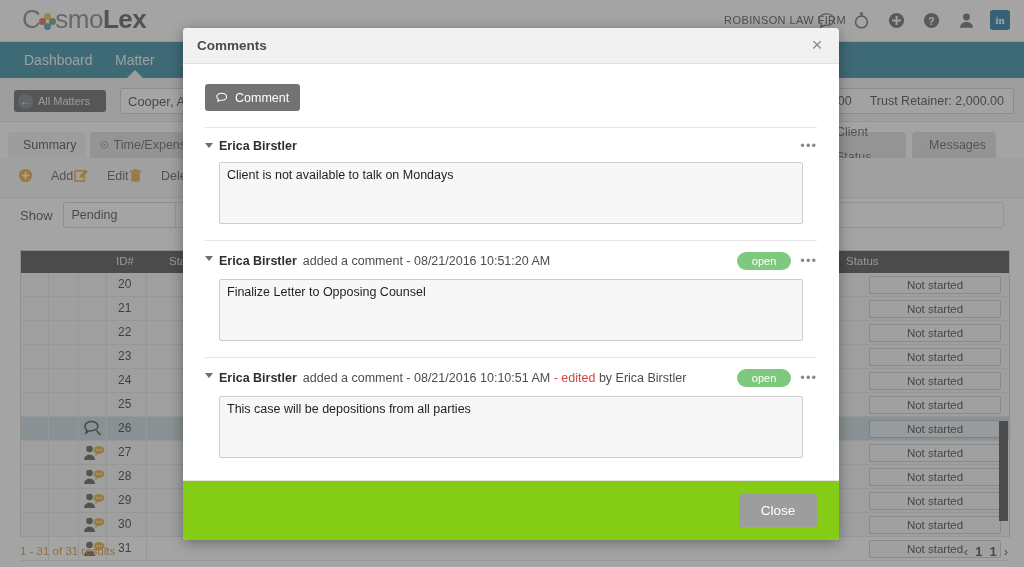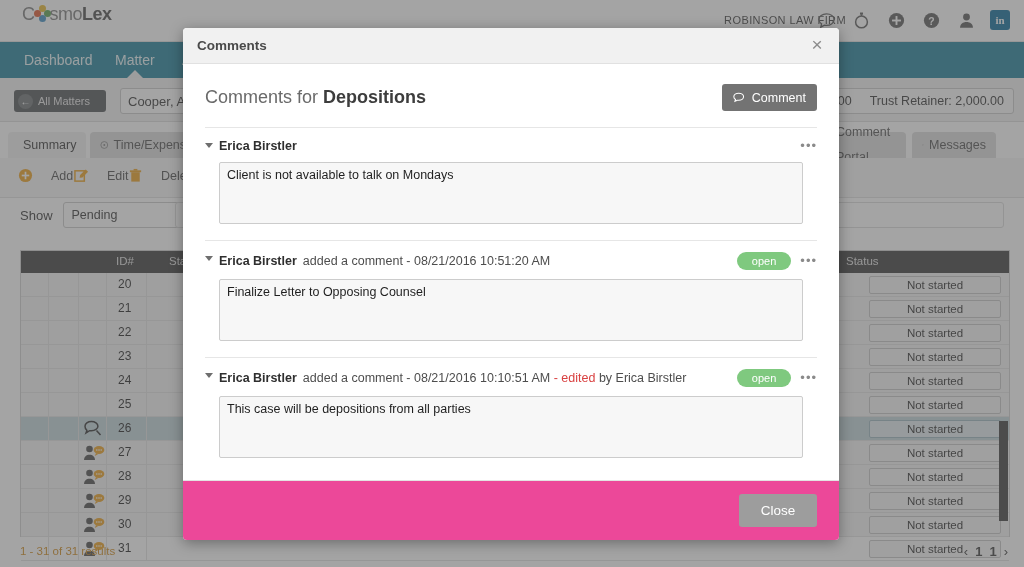--- a/index.html
+++ b/index.html
@@ -14,21 +14,21 @@
 
   
   #bg { position:absolute; inset:0; }
 
   .topbar {
     position:absolute; left:0; top:0; width:1024px; height:42px;
     background:#ffffff; border-bottom:1px solid #e2e2e2;
   }
   .logo {
     position:absolute; left:22px; top:4px;
-    font-size:18px; letter-spacing:-0.5px; color:#7b7b7b;
+    font-size:26px; letter-spacing:-0.5px; color:#7b7b7b;
     font-family:"Liberation Sans", sans-serif;
   }
   .logo .bold { color:#4a4a4a; font-weight:bold; }
   .logo .pin { display:inline-block; width:17px; height:17px; position:relative; vertical-align:-2px; margin:0 -1px; }
   .logo .pin i { position:absolute; width:7px; height:7px; border-radius:50%; display:block; }
   .firmname {
     position:absolute; right:178px; top:14px;
     font-size:11px; font-weight:normal; color:#3e3e3e; letter-spacing:0.4px;
   }
   .hdr-icons { position:absolute; right:14px; top:9px; display:flex; gap:13px; align-items:center; }
@@ -150,21 +150,21 @@
   .cmt-head .edited { color:#d94141; }
   .cmt-right { margin-left:auto; display:flex; align-items:center; gap:9px; }
   .badge-open { background:#7fc97f; color:#fff; font-size:11px; border-radius:10px;
                 padding:2px 15px; line-height:14px; }
   .dots { letter-spacing:1px; color:#8a8a8a; font-size:13px; line-height:10px; }
   .cmt-box { margin:9px 0 0 14px; margin-right:14px; height:62px;
              border:1px solid #cccccc; background:#f7f7f7; border-radius:2px;
              font-size:12.5px; color:#1f1f1f; padding:5px 7px; position:relative;
              font-family:"Liberation Sans", sans-serif; resize:none; width:calc(100% - 28px); overflow:hidden; }
 
-  .m-foot { flex:0 0 auto; height:60px; background:#ec4899; border-top:1px solid #e3e3e3;
+  .m-foot { flex:0 0 auto; height:60px; background:#84cc16; border-top:1px solid #e3e3e3;
             display:flex; align-items:center; justify-content:flex-end; padding-right:22px; }
   .btn-close { background:#9d9d9d; color:#fff; border:none; border-radius:3px;
                height:33px; width:78px; font-size:13.5px; cursor:pointer;
                font-family:"Liberation Sans", sans-serif; }
 </style>
 </head>
 <body>
 
 <div id="app">
 
@@ -242,21 +242,21 @@
         <span>Summary</span>
       </div>
       <div class="tab" style="left:90px; width:113px;">
         <svg width="12" height="12" viewBox="0 0 14 14">
             <circle cx="7" cy="7" r="5.6" fill="none" stroke="#5e5e5e" stroke-width="1.3"></circle>
             <circle cx="7" cy="7" r="1.6" fill="#5e5e5e"></circle>
           </svg>
         <span>Time/Expense</span>
       </div>
       <div class="tab" style="left:826px; width:80px;">
-        <span>Comment Portal</span>
+        <span>Client Status</span>
       </div>
       <div class="tab" style="left:912px; width:84px;">
         <svg width="13" height="12" viewBox="0 0 16 14">
             <path d="M1 5.5C1 3 3.7 1.2 7 1.2s6 1.8 6 4.3S10.3 9.8 7 9.8c-.6 0-1.2 0-1.7-.1L2.4 11l.7-2.2C1.8 8 1 6.8 1 5.5z" fill="none" stroke="#5e5e5e" stroke-width="1.2"></path>
           </svg>
         <span>Messages</span>
       </div>
     </div>
 
     <div class="toolbar"></div>
@@ -467,23 +467,20 @@
   <div id="dim"></div>
 
   <div id="modal">
     <div class="m-head">
       <div class="m-title">Comments</div>
       <div class="m-close">×</div>
     </div>
 
     <div class="m-body">
       <div class="m-top">
-        <div class="m-h2">
-          <span>Comments for </span><b>Depositions</b>
-        </div>
         <button class="btn-comment">
           <svg width="13" height="12" viewBox="0 0 16 14">
               <path d="M1 5.5C1 3 3.7 1.2 7 1.2s6 1.8 6 4.3S10.3 9.8 7 9.8c-.6 0-1.2 0-1.7-.1L2.4 11l.7-2.2C1.8 8 1 6.8 1 5.5z" fill="none" stroke="#fff" stroke-width="1.3"></path>
             </svg>
           <span>Comment</span>
         </button>
       </div>
       <div id="comment-list">
           <div class="cmt"><div class="cmt-head">
               <span class="caret"></span>

